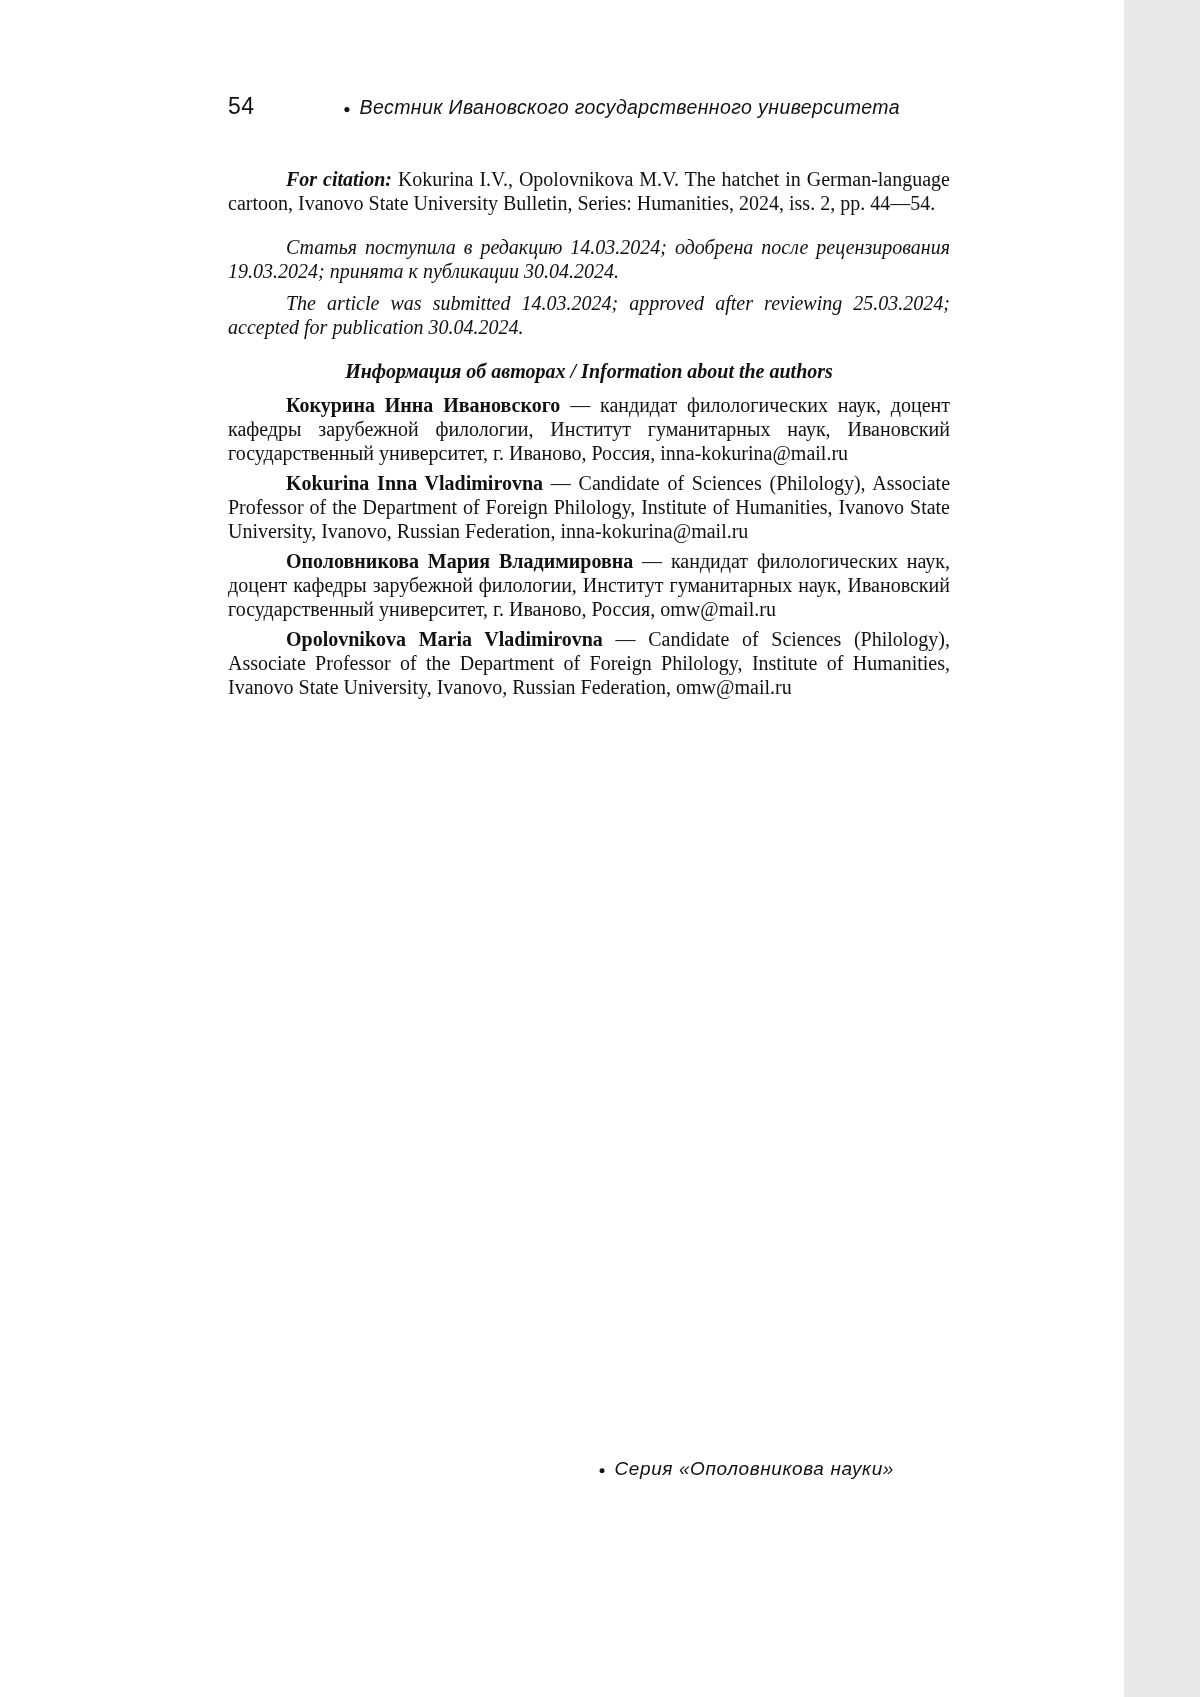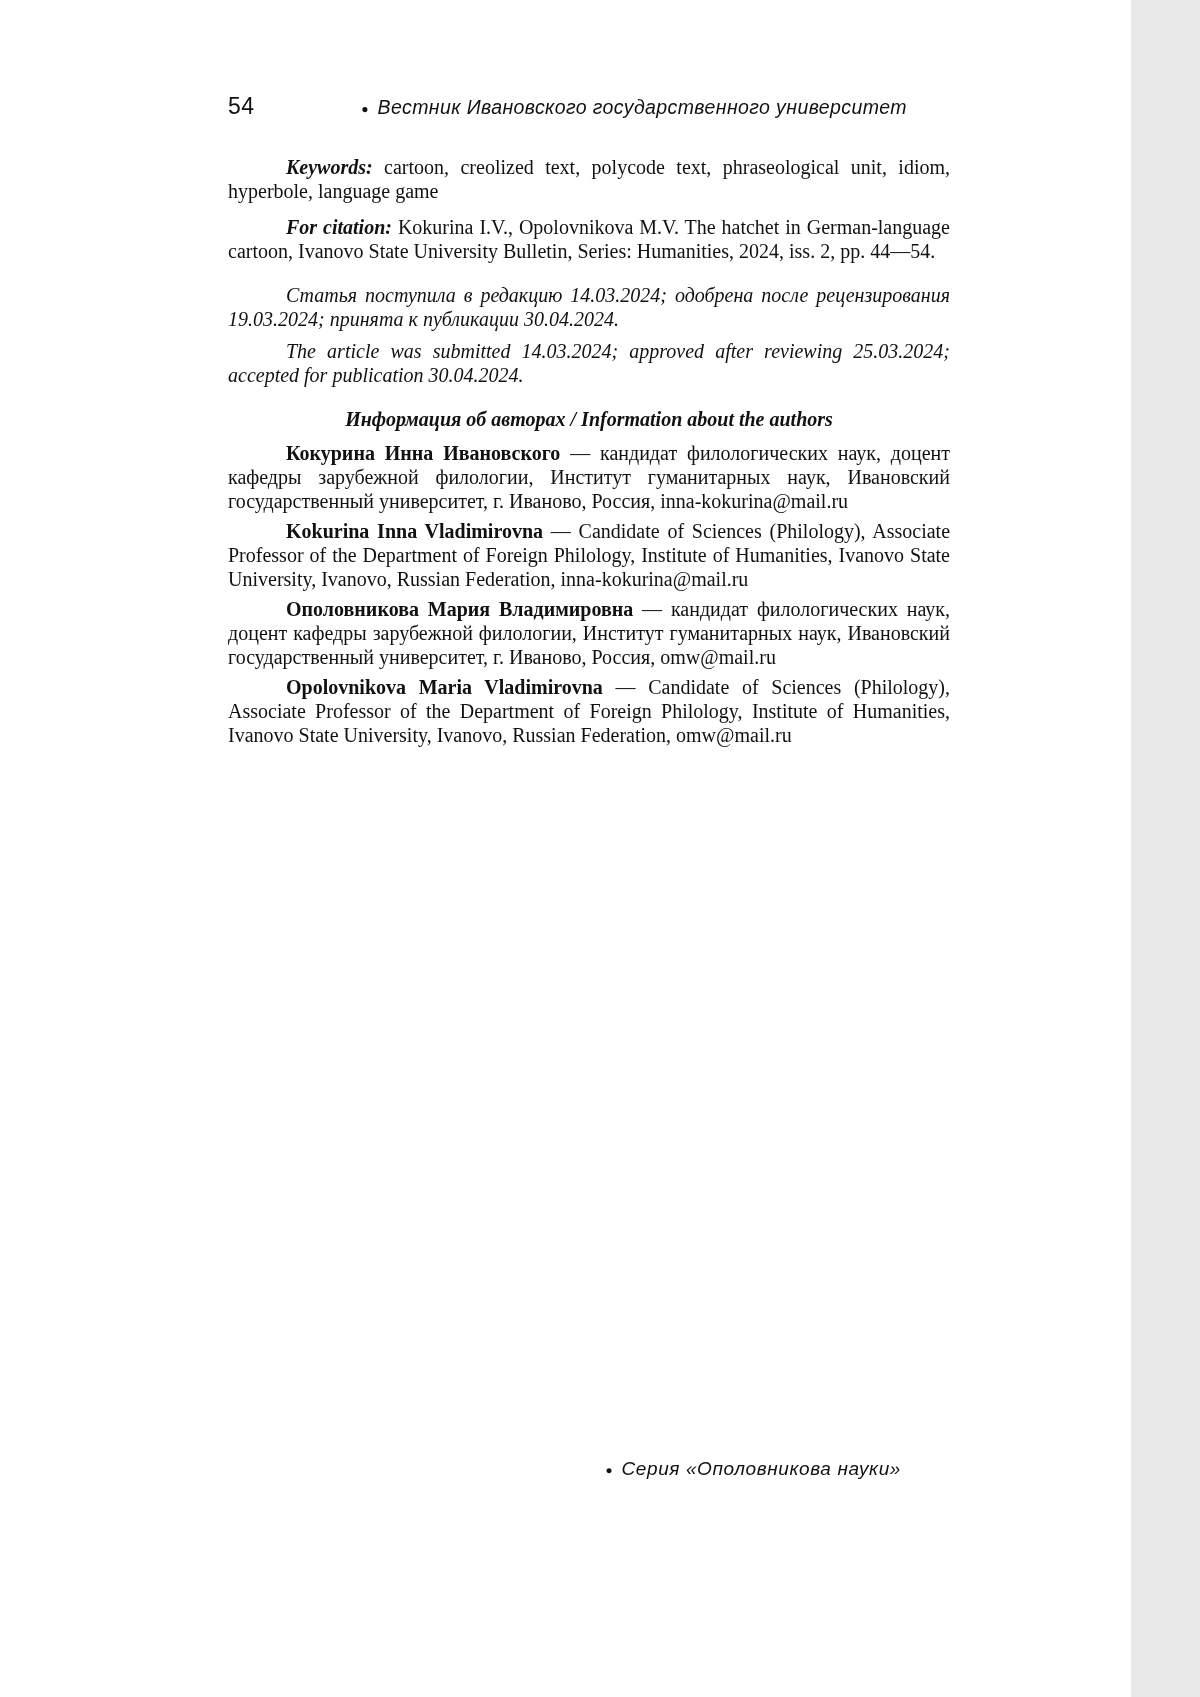--- a/index.html
+++ b/index.html
@@ -3,21 +3,20 @@
 <meta charset="utf-8">
 <style>
   html, body { margin: 0; padding: 0; background: #e8e8e8; }
   .page {
     position: relative;
     width: 1124px;
     height: 1697px;
     background: #ffffff;
     color: #111;
     overflow: hidden;
-    padding-left: 7px;
   }
   
   .running-head {
     position: absolute;
     left: 228px;
     right: 224px;
     top: 93px;
     display: flex;
     justify-content: space-between;
     align-items: baseline;
@@ -83,29 +82,25 @@
     white-space: nowrap;
   }
 </style>
 </head>
 <body>
 
 <div class="page">
 
   <div class="running-head">
     <span class="page-number">54</span>
-    <span class="running-title"><span class="bullet">●</span><span>Вестник Ивановского государственного университет</span></span>
+    <span class="running-title"><span class="bullet">●</span><span>Вестник Ивановского государственного университета</span></span>
   </div>
 
   <div class="content">
 
-    <p class="para keywords-para">
-      <span class="bi">Keywords:</span>
-      <span>cartoon, creolized text, polycode text, phraseological unit, idiom, hyperbole, language game</span>
-    </p>
 
     <p class="para citation-para">
       <span class="bi">For citation:</span>
       <span>Kokurina I.V., Opolovnikova M.V. The hatchet in German-language cartoon,</span>
       <span class="it">Ivanovo State University Bulletin, Series: Humanities</span><span>, 2024, iss. 2, pp. 44—54.</span>
     </p>
 
     <p class="para dates-ru">Статья поступила в редакцию 14.03.2024; одобрена после рецензирования 19.03.2024; принята к публикации 30.04.2024.</p>
     <p class="para dates-en">The article was submitted 14.03.2024; approved after reviewing 25.03.2024; accepted for publication 30.04.2024.</p>
 

